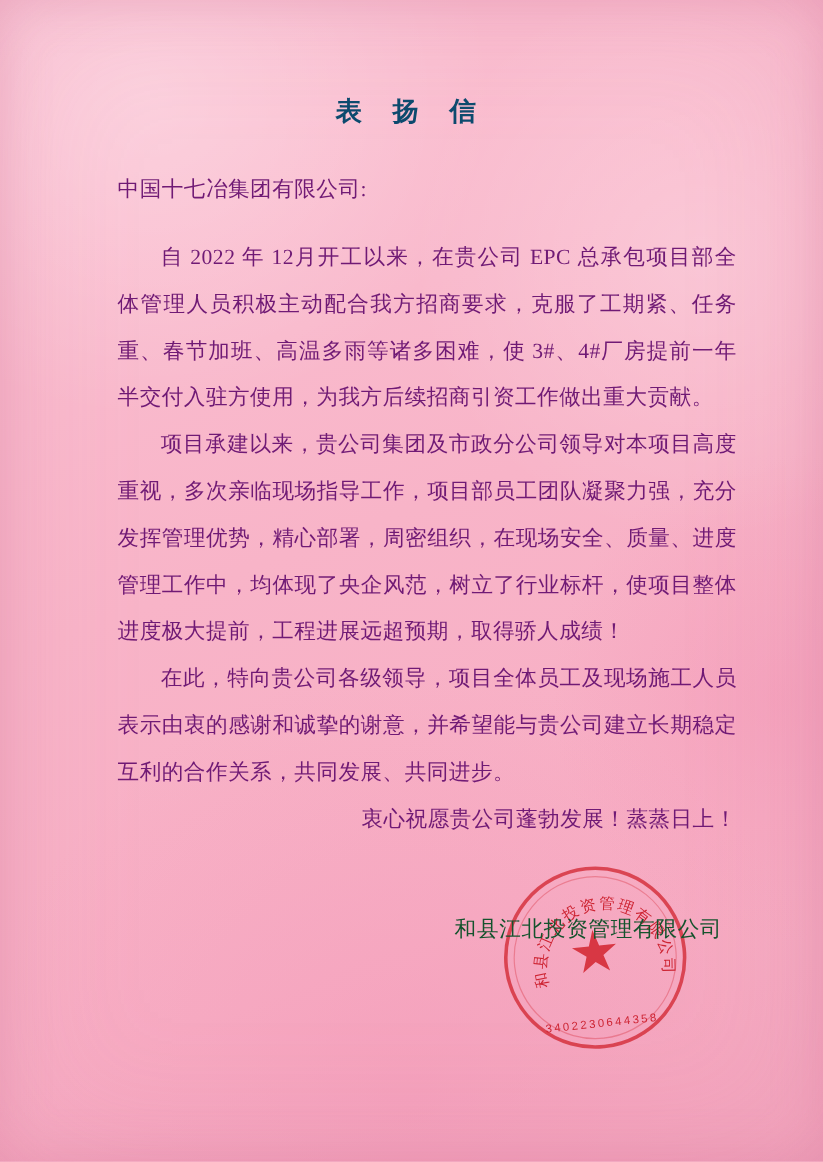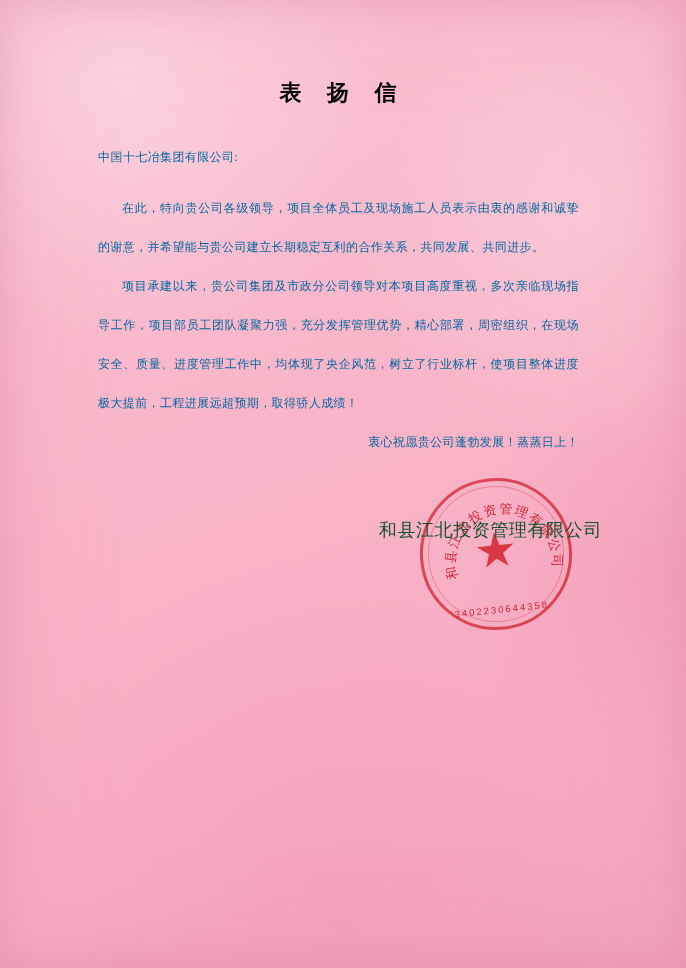--- a/index.html
+++ b/index.html
@@ -35,28 +35,28 @@
   .sheet {
     position: absolute;
     inset: 0;
     padding: 0;
   }
   .doc-title {
     text-align: center;
     font-size: 22px;
     font-weight: 700;
     letter-spacing: 10px;
-    color: #000000;
+    color: #0c4a6e;
     margin-top: 78px;
     font-family: "Liberation Serif", "DejaVu Serif", serif;
   }
   .body-block {
-    margin: 0 107px 0 98px;
-    color: #0369a1;
-    font-size: 12px;
+    margin: 0 72px 0 98px;
+    color: #701a75;
+    font-size: 18px;
     line-height: 39px;
     letter-spacing: 0.4px;
   }
   .salutation {
     margin-top: 30px;
     text-align: left;
   }
   p.para {
     margin: 0;
     text-indent: 2em;
@@ -155,22 +155,23 @@
 <div class="paper"></div>
 
 <div class="sheet">
 
   <div class="doc-title">表 扬 信</div>
 
   <div class="body-block">
 
     <p class="salutation">中国十七冶集团有限公司:</p>
 
+    <p class="para">自 2022 年 12月开工以来，在贵公司 EPC 总承包项目部全体管理人员积极主动配合我方招商要求，克服了工期紧、任务重、春节加班、高温多雨等诸多困难，使 3#、4#厂房提前一年半交付入驻方使用，为我方后续招商引资工作做出重大贡献。</p>
+    <p class="para">项目承建以来，贵公司集团及市政分公司领导对本项目高度重视，多次亲临现场指导工作，项目部员工团队凝聚力强，充分发挥管理优势，精心部署，周密组织，在现场安全、质量、进度管理工作中，均体现了央企风范，树立了行业标杆，使项目整体进度极大提前，工程进展远超预期，取得骄人成绩！</p>
     <p class="para">在此，特向贵公司各级领导，项目全体员工及现场施工人员表示由衷的感谢和诚挚的谢意，并希望能与贵公司建立长期稳定互利的合作关系，共同发展、共同进步。</p>
-    <p class="para">项目承建以来，贵公司集团及市政分公司领导对本项目高度重视，多次亲临现场指导工作，项目部员工团队凝聚力强，充分发挥管理优势，精心部署，周密组织，在现场安全、质量、进度管理工作中，均体现了央企风范，树立了行业标杆，使项目整体进度极大提前，工程进展远超预期，取得骄人成绩！</p>
 
     <p class="closing">衷心祝愿贵公司蓬勃发展！蒸蒸日上！</p>
   </div>
 
   <div class="signature-zone">
 
     <div class="seal">
       <div class="seal-top-text">
         <span><span style="position: relative; display: inline-block; width: 0px;"><span style="position: absolute; left: 0px; top: 0px; transform-origin: 50% 62px; transform: rotate(-95deg);">和</span><span style="position: absolute; left: 0px; top: 0px; transform-origin: 50% 62px; transform: rotate(-77.7273deg);">县</span><span style="position: absolute; left: 0px; top: 0px; transform-origin: 50% 62px; transform: rotate(-60.4545deg);">江</span><span style="position: absolute; left: 0px; top: 0px; transform-origin: 50% 62px; transform: rotate(-43.1818deg);">北</span><span style="position: absolute; left: 0px; top: 0px; transform-origin: 50% 62px; transform: rotate(-25.9091deg);">投</span><span style="position: absolute; left: 0px; top: 0px; transform-origin: 50% 62px; transform: rotate(-8.63636deg);">资</span><span style="position: absolute; left: 0px; top: 0px; transform-origin: 50% 62px; transform: rotate(8.63636deg);">管</span><span style="position: absolute; left: 0px; top: 0px; transform-origin: 50% 62px; transform: rotate(25.9091deg);">理</span><span style="position: absolute; left: 0px; top: 0px; transform-origin: 50% 62px; transform: rotate(43.1818deg);">有</span><span style="position: absolute; left: 0px; top: 0px; transform-origin: 50% 62px; transform: rotate(60.4545deg);">限</span><span style="position: absolute; left: 0px; top: 0px; transform-origin: 50% 62px; transform: rotate(77.7273deg);">公</span><span style="position: absolute; left: 0px; top: 0px; transform-origin: 50% 62px; transform: rotate(95deg);">司</span></span></span>
       </div>

